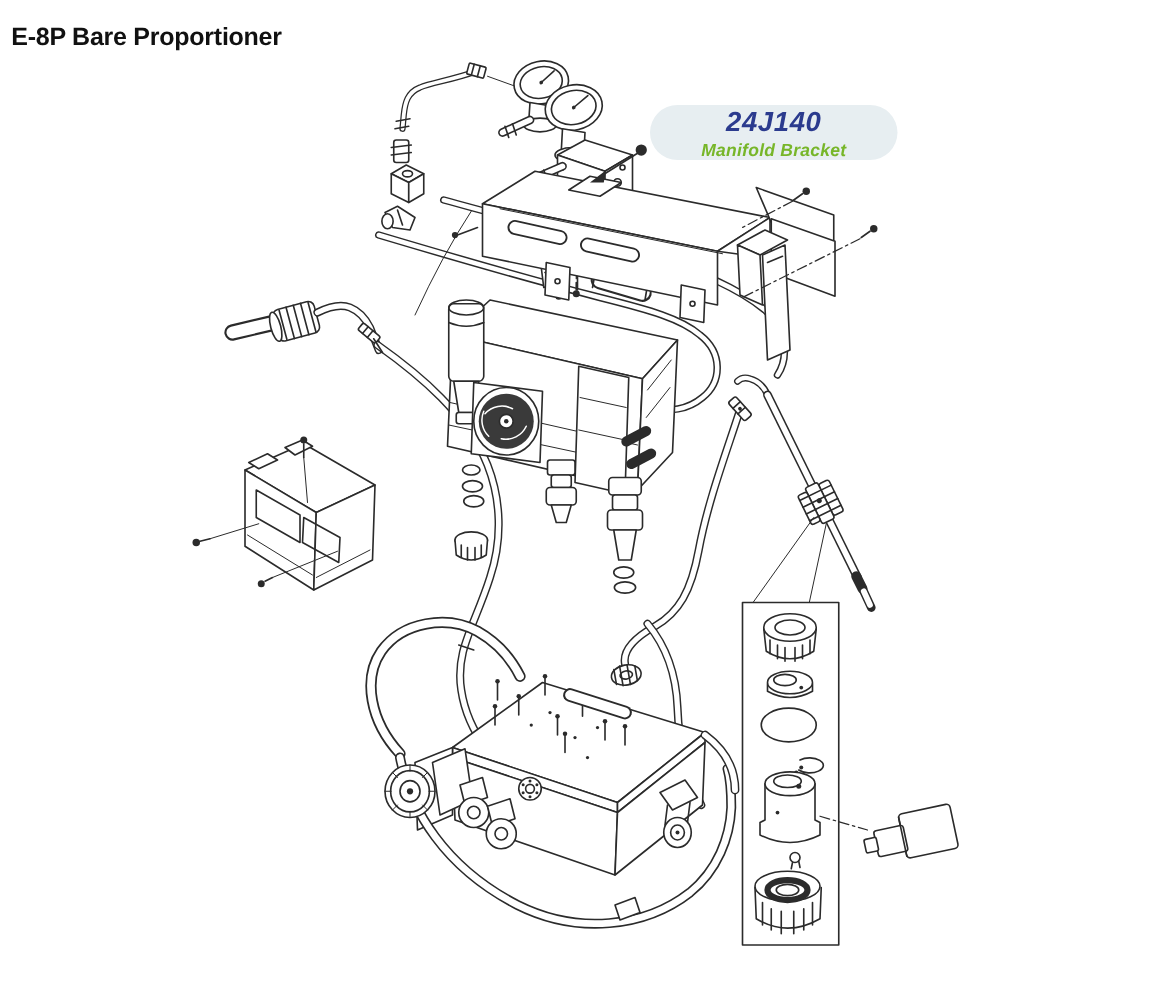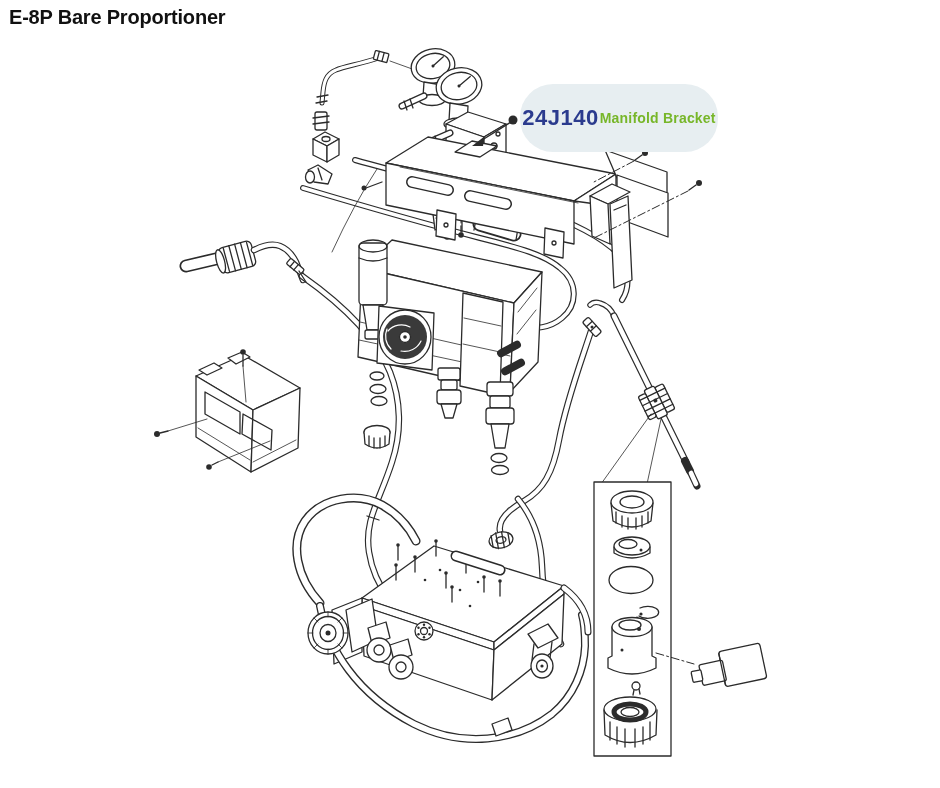--- a/index.html
+++ b/index.html
@@ -2,25 +2,25 @@
 <html style="--background: #ffffff; --title-text: #111111; --callout-bg: #e7eef1; --part-number-text: #2b3b8e; --part-name-text: #77b629; --line-art: #2b2b2b;"><head>
 <meta charset="utf-8">
 <style>
   :root{
     --background:#ffffff; --title-text:#111111; --callout-bg:#e7eef1;
     --part-number-text:#2b3b8e; --part-name-text:#77b629; --line-art:#2b2b2b;
   }
   html,body{margin:0;padding:0;background:#f4f4f4;}
   .canvas{position:relative;width:940px;height:788px;background:var(--background);
     font-family:"Liberation Sans", sans-serif; overflow:hidden;}
-  .title{position:absolute;left:9px;top:6px;font-size:20px;font-weight:700;
+  .title{position:absolute;left:9px;top:19px;font-size:20px;font-weight:700;
     color:var(--title-text);letter-spacing:-0.2px;}
-  .callout{position:absolute;left:520px;top:84px;width:198px;height:68px;
-    background:var(--callout-bg);border-radius:33px;display:flex;flex-direction:row;
-    align-items:center;justify-content:center;gap:1px;cursor:pointer;}
+  .callout{position:absolute;left:520px;top:84px;width:198px;height:44px;
+    background:var(--callout-bg);border-radius:33px;display:flex;flex-direction:column;
+    align-items:center;justify-content:center;gap:1px;cursor:pointer;font-style:italic;}
   .callout .pn{font-size:22px;font-weight:800;color:var(--part-number-text);letter-spacing:0.5px;}
   .callout .nm{font-size:14px;font-weight:800;color:var(--part-name-text);letter-spacing:0.2px;}
   svg{position:absolute;left:0;top:0;}
   .ln{stroke:var(--line-art);fill:none;stroke-width:1.3;stroke-linecap:round;stroke-linejoin:round;}
   .fw{fill:#ffffff;}
   .fd{fill:var(--line-art);stroke:none;}
   .thin{stroke-width:0.8;}
   .dd{stroke-dasharray:8 3 2 3;stroke-width:1;}
   .to{stroke:var(--line-art);fill:none;stroke-linecap:round;stroke-linejoin:round;}
   .ti{stroke:#ffffff;fill:none;stroke-linecap:round;stroke-linejoin:round;}

